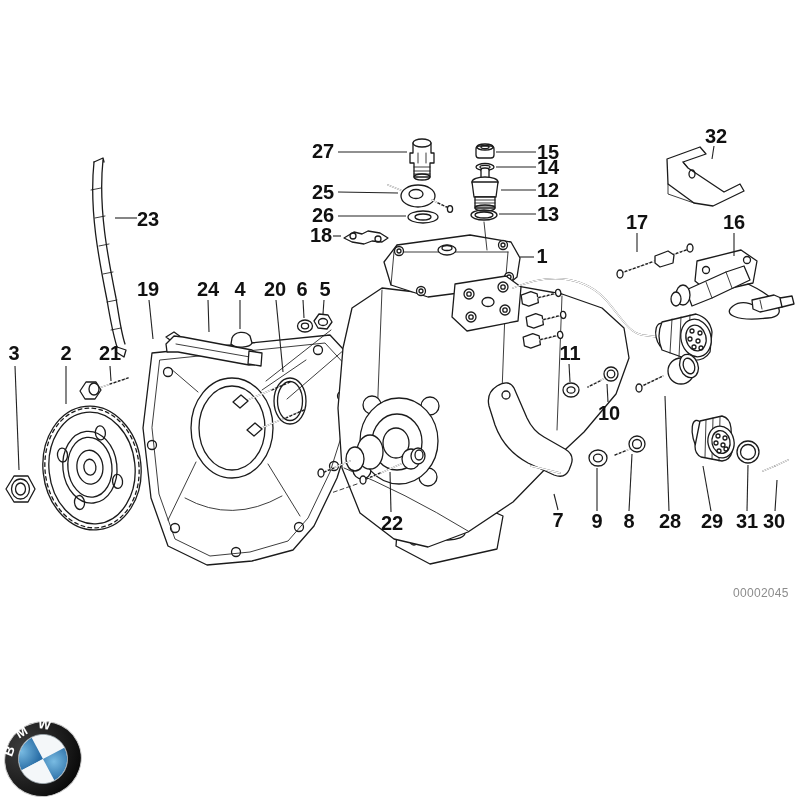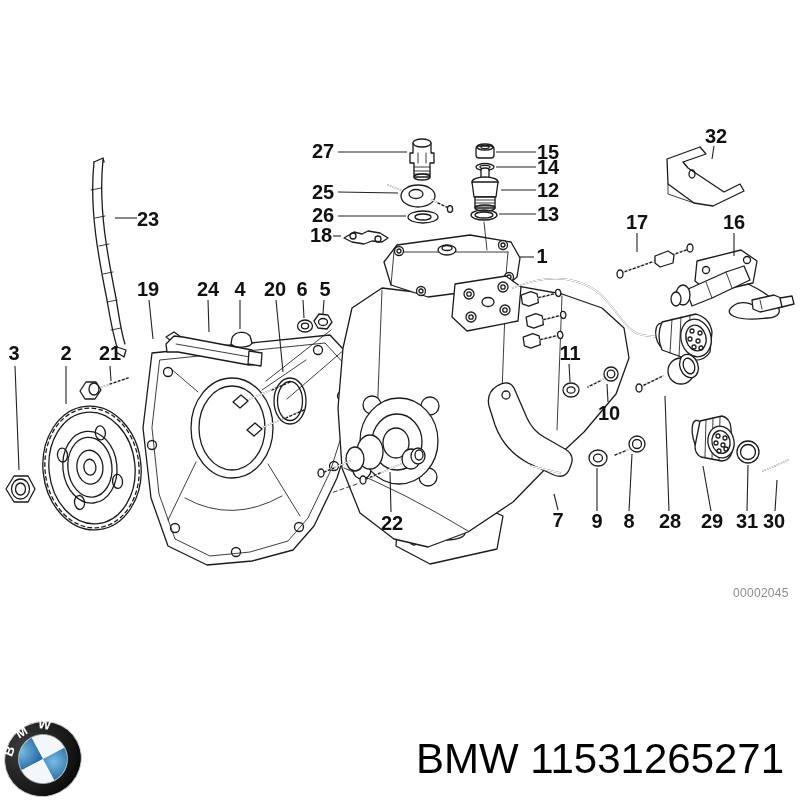--- a/index.html
+++ b/index.html
@@ -457,20 +457,15 @@
         <path d="M0,-26 A26,26 0 0 1 26,0 L0,0 Z" fill="#f4f7f9"></path>
         <path d="M0,-26 A26,26 0 0 0 -26,0 L0,0 Z" fill="url(#bluegrad)"></path>
         <path d="M0,26 A26,26 0 0 1 -26,0 L0,0 Z" fill="#f4f7f9"></path>
         <path d="M0,26 A26,26 0 0 0 26,0 L0,0 Z" fill="url(#bluegrad)"></path>
         <circle cx="0" cy="0" r="26.5" fill="none" stroke="#9aa4ab" stroke-width="0.8"></circle>
         <text class="logo-letters" text-anchor="middle">
           <textPath href="#arc" startOffset="50%">BMW</textPath>
         </text>
       </g>
     </svg>
-    <div id="part-text">
-      <span>BMW</span>
-      <span> </span>
-      <span>11531265271</span>
-    </div>
   </div>
 
 </div>
 
 </body></html>

